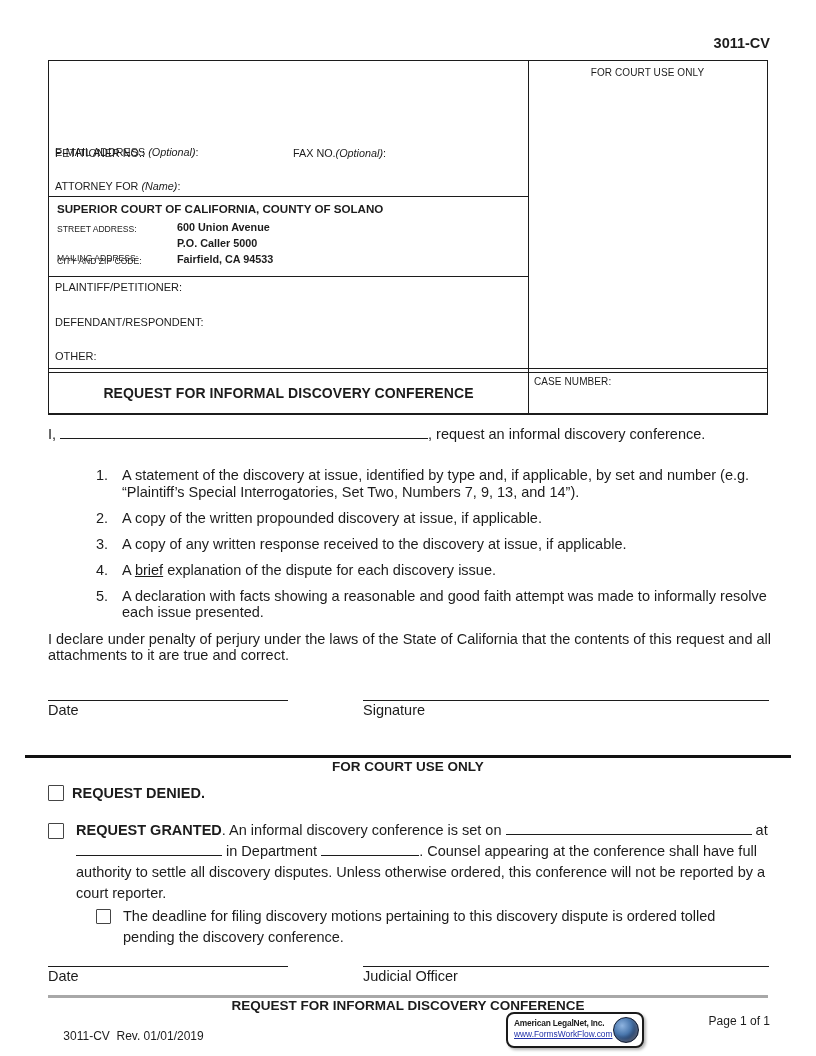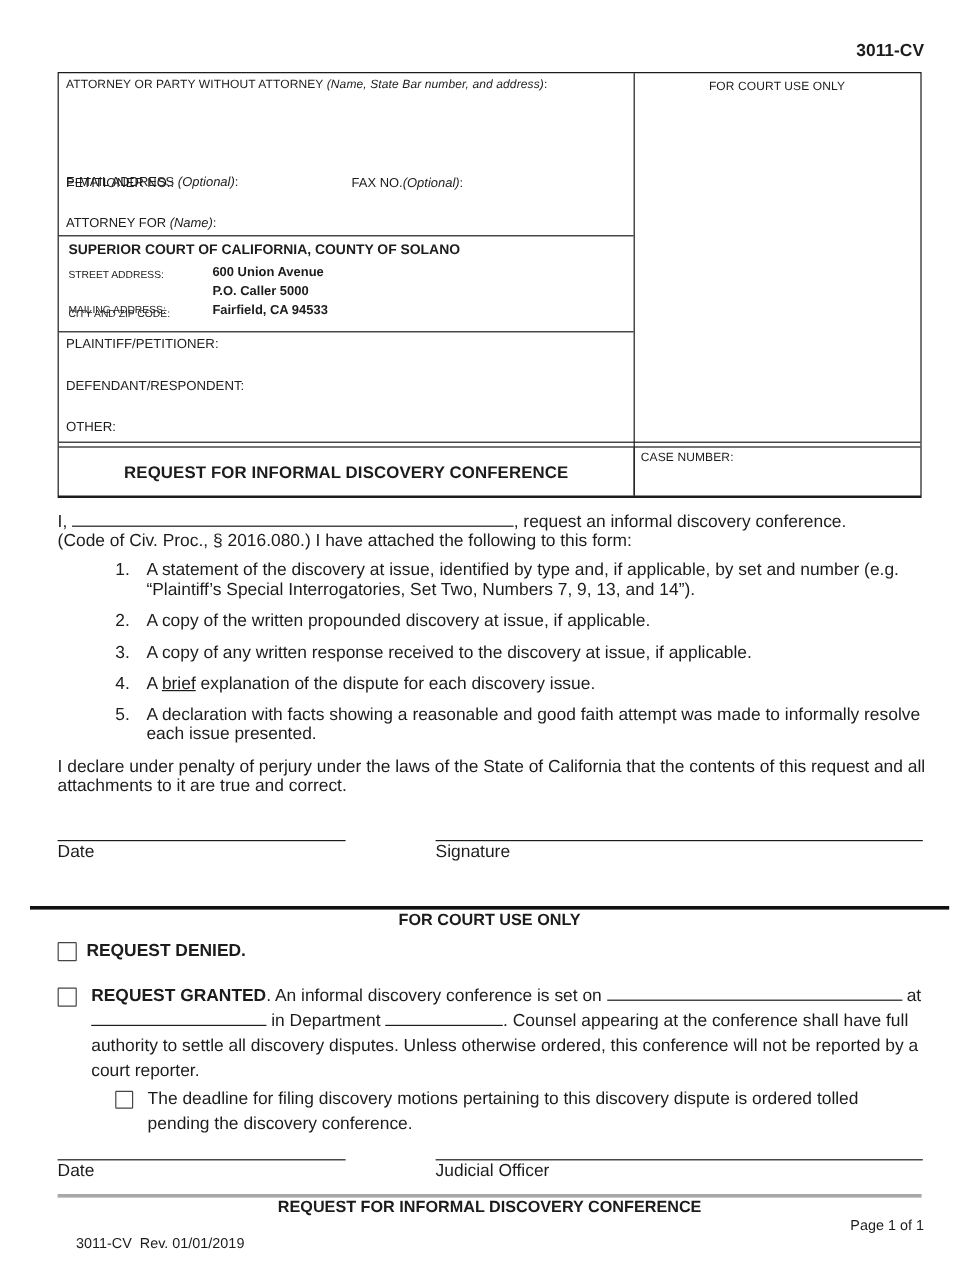--- a/index.html
+++ b/index.html
@@ -45,23 +45,20 @@
 
   <div class="abs b" style="right:46px;top:35px;font-size:14.5px;margin-left:38px;">3011-CV</div>
 
   <div class="caption">
 
     <div class="right-col">
       <div style="text-align:center;padding-top:6px;" class="cap-sm">FOR COURT USE ONLY</div>
       <div class="fill" style="left:2px;top:24px;width:230px;height:280px;"></div>
     </div>
 
-    <div class="abs cap-sm" style="left:6px;top:4px;">
-      <span>ATTORNEY OR PARTY WITHOUT ATTORNEY </span><span class="it">(Name, State Bar number, and address)</span><span>:</span>
-    </div>
     <div class="fill" style="left:4px;top:18px;width:470px;height:64px;"></div>
 
     <div class="abs cap-md" style="left:6px;top:86px;">PETITIONER NO.:</div>
     <div class="abs cap-md" style="left:244px;top:86px;">
       <span>FAX NO.</span><span class="it">(Optional)</span><span>:</span>
     </div>
     <div class="abs cap-md" style="left:6px;top:85px;">
       <span>E-MAIL ADDRESS </span><span class="it">(Optional)</span><span>:</span>
     </div>
     <div class="abs cap-md" style="left:6px;top:119px;">
@@ -95,21 +92,20 @@
     </div>
 
     <div class="abs" style="left:479px;top:312px;width:237px;height:40px;border-left:1.5px solid #1c1c1c;">
       <div class="cap-sm" style="padding:3px 0 0 5px;">CASE NUMBER:</div>
       <div class="fill" style="left:4px;top:17px;width:225px;height:20px;"></div>
     </div>
   </div>
 
   <div class="abs body-txt" style="left:48px;top:425px;width:722px;">
     <span>I,</span><span class="blank" style="width:368px;margin-left:4px;"></span><span>, request an informal discovery conference.</span><br>
-    <span>(Code of Civ. Proc., § 2016.080.) I have attached the following to this form:</span>
   </div>
 
   <div class="items">
     <div class="item">
       <span class="num">1.</span>
       <span>A statement of the discovery at issue, identified by type and, if applicable, by set and number (e.g. “Plaintiff’s Special Interrogatories, Set Two, Numbers 7, 9, 13, and 14”).</span>
     </div>
     <div class="item">
       <span class="num">2.</span>
       <span>A copy of the written propounded discovery at issue, if applicable.</span>
@@ -162,16 +158,21 @@
   </div>
 
   <div class="gray-rule"></div>
   <div class="abs b" style="left:48px;top:998px;width:720px;text-align:center;font-size:13.5px;">REQUEST FOR INFORMAL DISCOVERY CONFERENCE</div>
 
   <div class="abs foot-sm" style="left:50px;top:1012px;">
     <span>3011-CV  Rev. 01/01/2019</span><br>
     
   </div>
 
+  <div class="logo">
+    <div class="logo-l1">American LegalNet, Inc.</div>
+    <div class="logo-l2">www.FormsWorkFlow.com</div>
+    <div class="globe"></div>
+  </div>
 
   <div class="abs foot-sm" style="right:46px;top:1013px;">Page 1 of 1</div>
 
 </div>
 
 </body></html>

